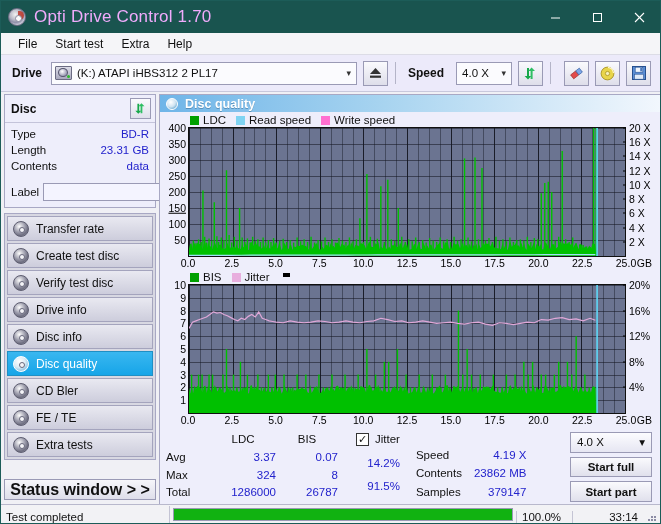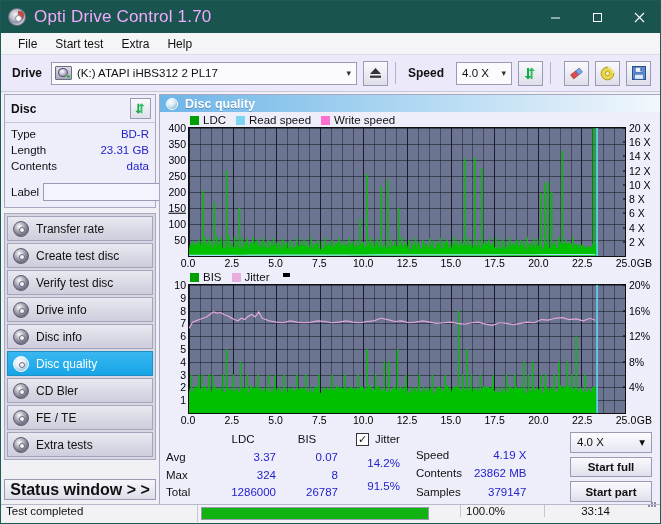--- a/index.html
+++ b/index.html
@@ -312,23 +312,23 @@
   .act-btn {
     width: 82px; height: 21px;
     background: linear-gradient(#fafafd, #e0e0ec);
     border: 1px solid #9a9ab5;
     display: flex; align-items: center; justify-content: center;
     font-size: 11.5px; font-weight: bold; color: #111;
   }
 
   
   .statusbar {
-    height: 19px; flex: none; display: flex; align-items: flex-start;
+    height: 19px; flex: none; display: flex; align-items: flex-end;
     background: #f2f2f5; border-top: 1px solid #b8b8cc;
-    font-size: 11.5px; color: #111; gap: 28px;
+    font-size: 11.5px; color: #111;
   }
   .sb-cell { display: flex; align-items: center; padding: 0 5px; }
   .sb-text { width: 168px; }
   .sb-prog {
     flex: 1; padding: 2px 3px; display: flex; align-items: center;
     border-left: 1px solid #c4c4d4;
   }
   .prog-track {
     flex: 1; height: 13px; background: #e8e8ee; border: 1px solid #9a9ab5;
     position: relative; overflow: hidden;

